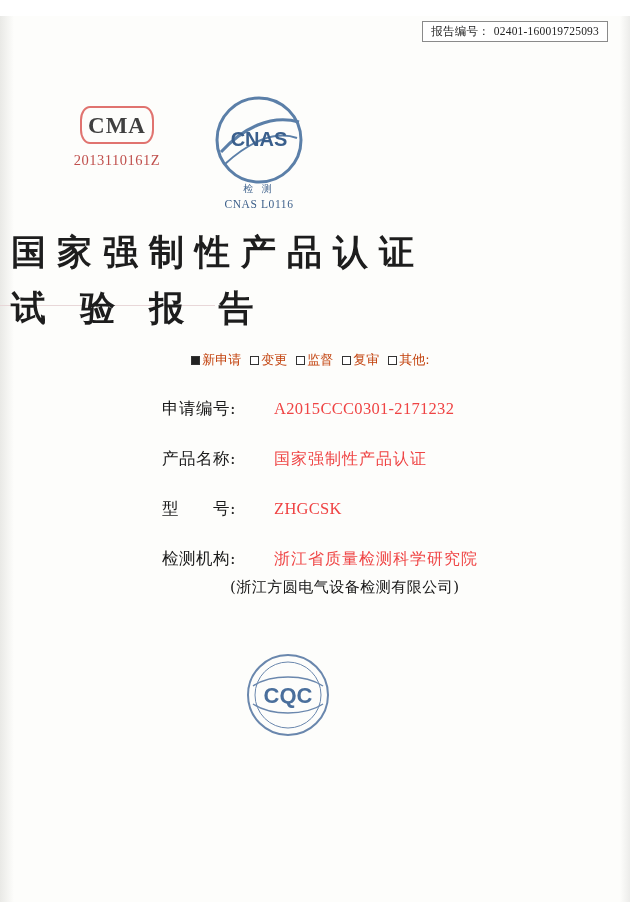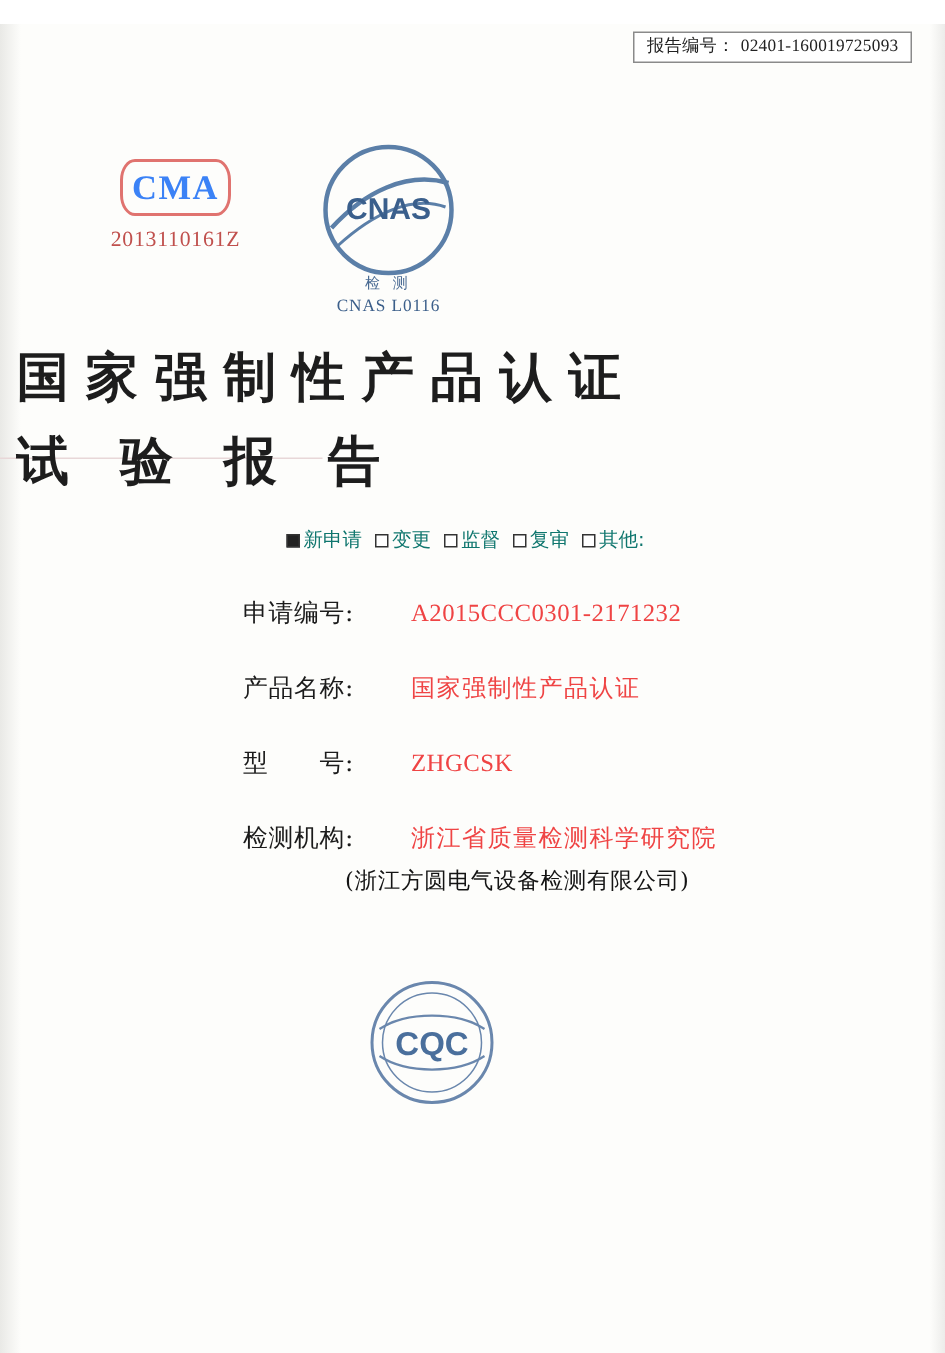--- a/index.html
+++ b/index.html
@@ -84,21 +84,21 @@
     position: relative;
     box-sizing: border-box;
   }
   .cma-badge .cma-text {
     position: absolute;
     left: 0; right: 0; top: 50%;
     transform: translateY(-50%);
     font-size: 23px;
     font-weight: bold;
     letter-spacing: 1px;
-    color: #3b82f6;
+    color: #404040;
     font-family: "Liberation Serif", serif;
     line-height: 1;
   }
   .cma-number {
     margin-top: 8px;
     font-size: 14.5px;
     letter-spacing: 0.5px;
     color: #c0504d;
     font-family: "Liberation Serif", serif;
   }
@@ -160,21 +160,21 @@
 
   
   .checkrow {
     position: absolute;
     top: 335px;
     left: 0;
     width: 630px;
     text-align: center;
     font-family: "DejaVu Sans", sans-serif;
     font-size: 13px;
-    color: #0f766e;
+    color: #c2410c;
     white-space: nowrap;
   }
   .checkrow .opt { margin-right: 9px; }
   .checkrow .box {
     display: inline-block;
     width: 9px;
     height: 9px;
     border: 1px solid #333;
     margin-right: 2px;
     vertical-align: middle;

